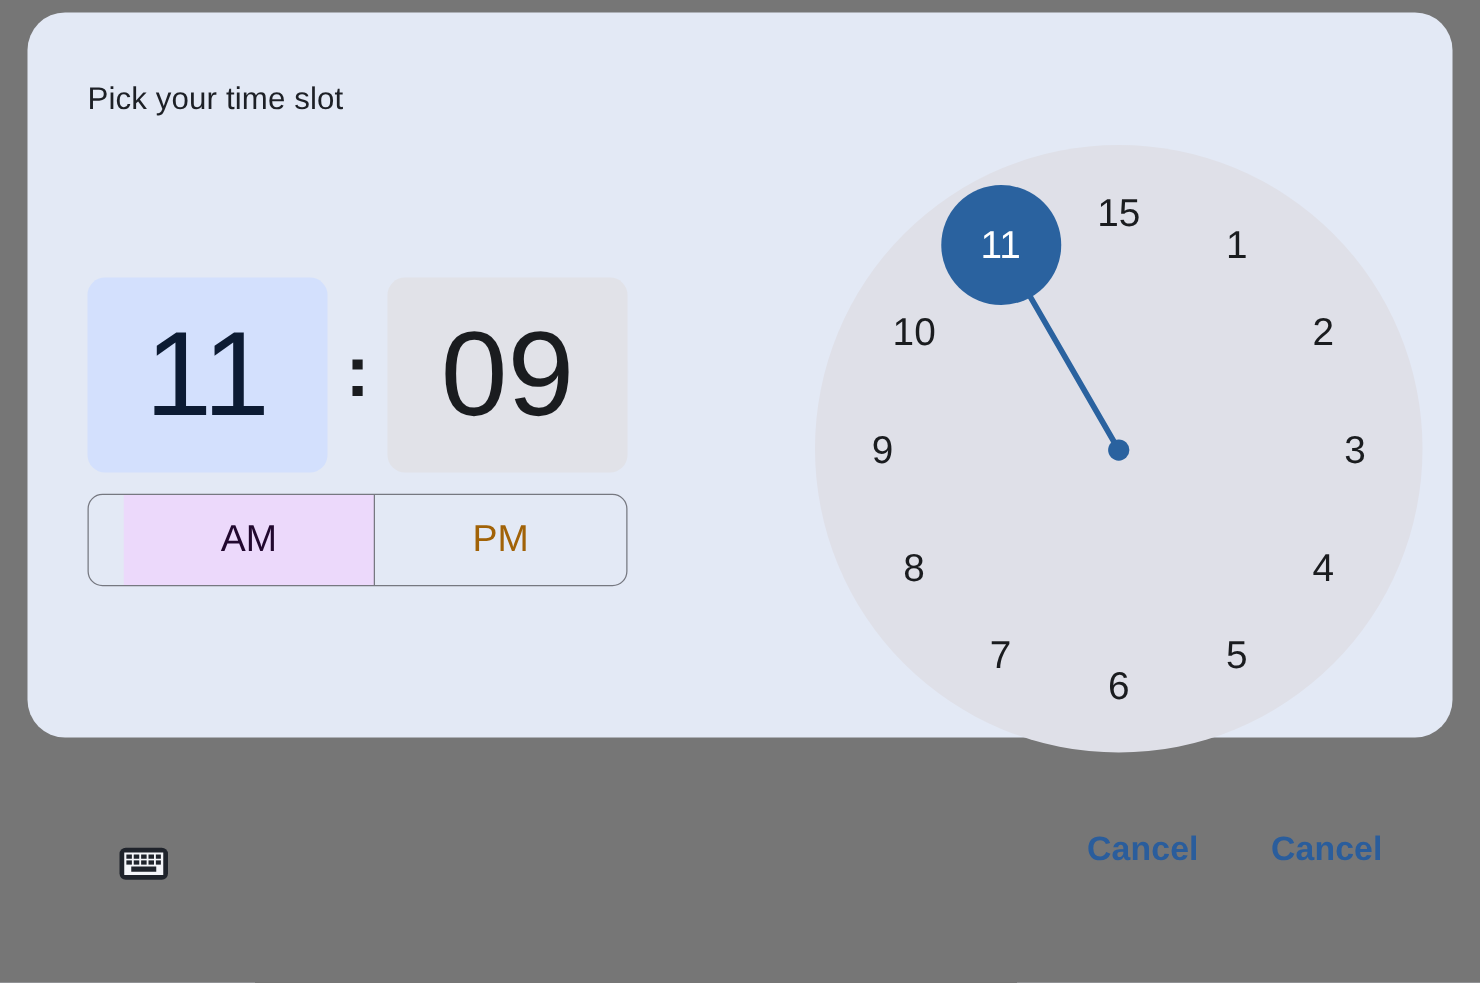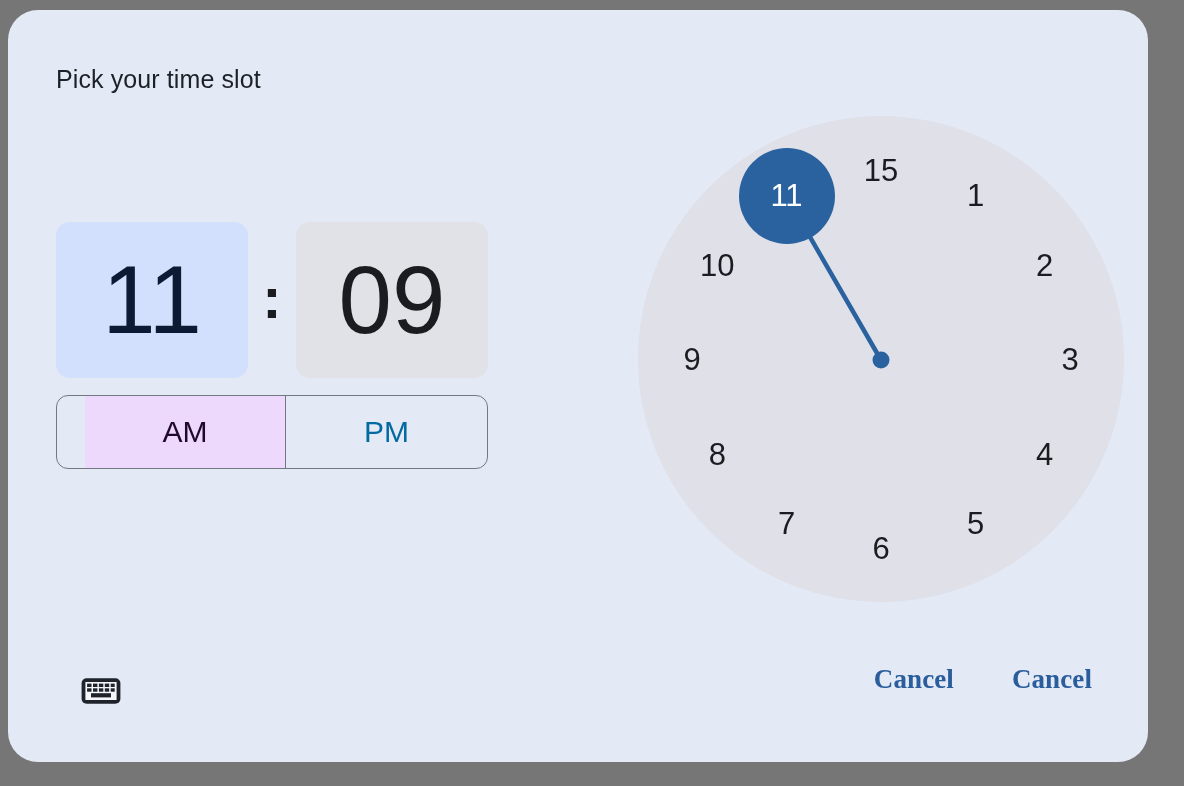--- a/index.html
+++ b/index.html
@@ -19,24 +19,24 @@
 
   #scrim {
     position: absolute;
     inset: 0;
     background: #767676;
   }
 
   
   #dialog {
     position: absolute;
-    left: 8px;
+    left: 22px;
     top: 10px;
     width: 1140px;
-    height: 752px;
+    height: 580px;
     background: #e3e9f5;
     border-radius: 30px;
   }
 
   #dialog-title {
     position: absolute;
     left: 48px;
     top: 55px;
     font-size: 25px;
     color: #1d2026;
@@ -108,21 +108,21 @@
     display: flex;
     overflow: hidden;
   }
 
   .meridiem-option {
     flex: 1 1 50%;
     display: flex;
     align-items: center;
     justify-content: center;
     font-size: 30px;
-    color: #0369a1;
+    color: #a16207;
     cursor: pointer;
     user-select: none;
     background: transparent;
   }
 
   .meridiem-option.selected {
     background: #ecd9fb;
     color: #22082f;
     margin-left: 28px;
   }
@@ -206,21 +206,21 @@
   }
 
   .text-button {
     font-size: 27px;
     font-weight: 700;
     color: #2a5d9c;
     background: none;
     border: none;
     padding: 8px 10px;
     cursor: pointer;
-    font-family: Liberation Serif, serif;
+    font-family: Liberation Sans, sans-serif;
     letter-spacing: 0.1px;
   }
 </style>
 </head>
 <body>
 
 <div id="scrim"></div>
 
 <div id="dialog">
 

